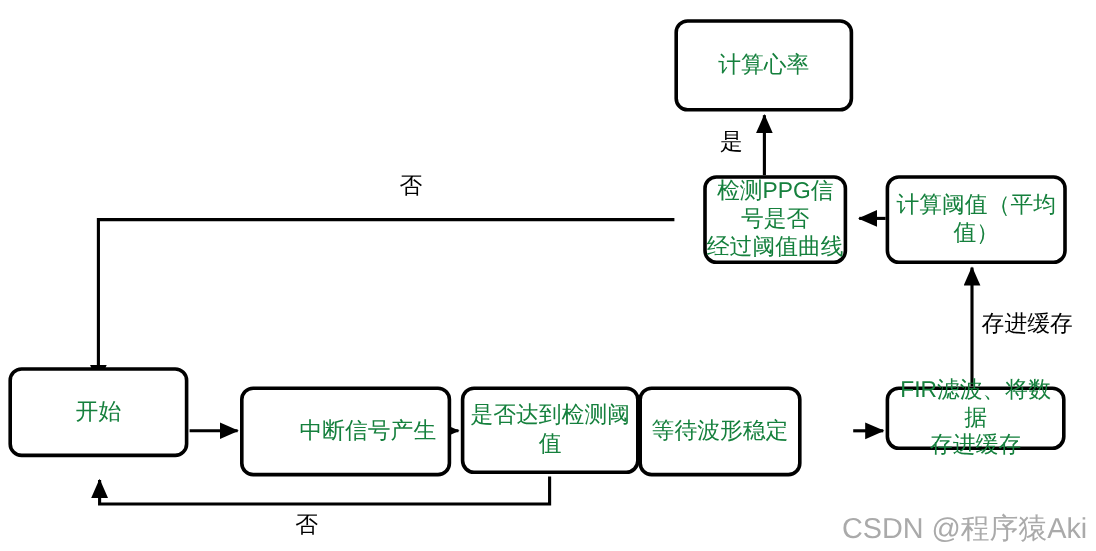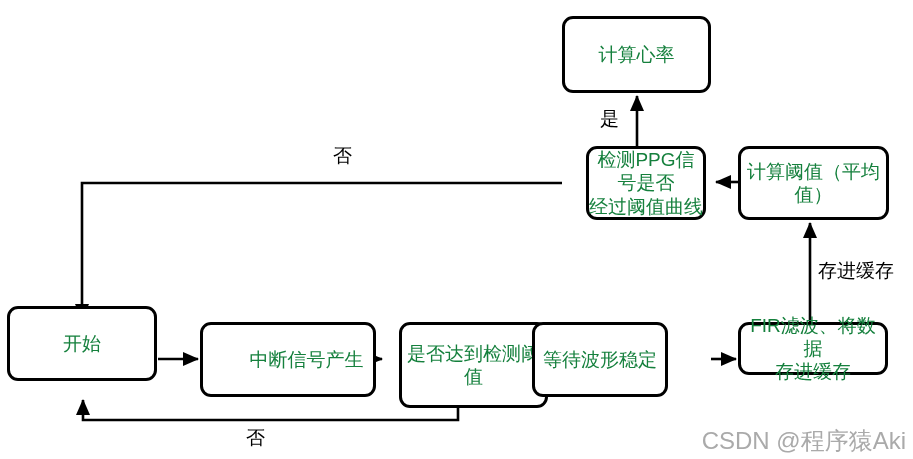--- a/index.html
+++ b/index.html
@@ -51,21 +51,21 @@
     line-height: 1;
     white-space: nowrap;
   }
 
   
   #n-calc-hr        { left: 562px; top: 16px;  width: 149px; height: 77px; }
   #n-detect-ppg     { left: 562px; top: 146px; width: 120px; height: 74px; margin-left: 24px; }
   #n-calc-threshold { left: 738px; top: 146px; width: 151px; height: 74px; text-align: center; }
   #n-start          { left: 7px;   top: 306px; width: 150px; height: 75px; }
   #n-interrupt      { left: 200px; top: 322px; width: 176px; height: 75px; padding-left: 37px; }
-  #n-threshold-chk  { left: 384px; top: 322px; width: 149px; height: 86px; margin-left: 15px; }
+  #n-threshold-chk  { left: 384px; top: 322px; width: 149px; height: 73px; }
   #n-wait-stable    { left: 532px; top: 322px; width: 136px; height: 75px; }
   #n-fir            { left: 738px; top: 322px; width: 150px; height: 53px; }
 
   
   #lbl-yes        { left: 600px; top: 109px; }
   #lbl-no-top     { left: 333px; top: 146px; }
   #lbl-buffer     { left: 818px; top: 261px; }
   #lbl-no-bottom  { left: 246px; top: 428px; }
 </style>
 </head>

